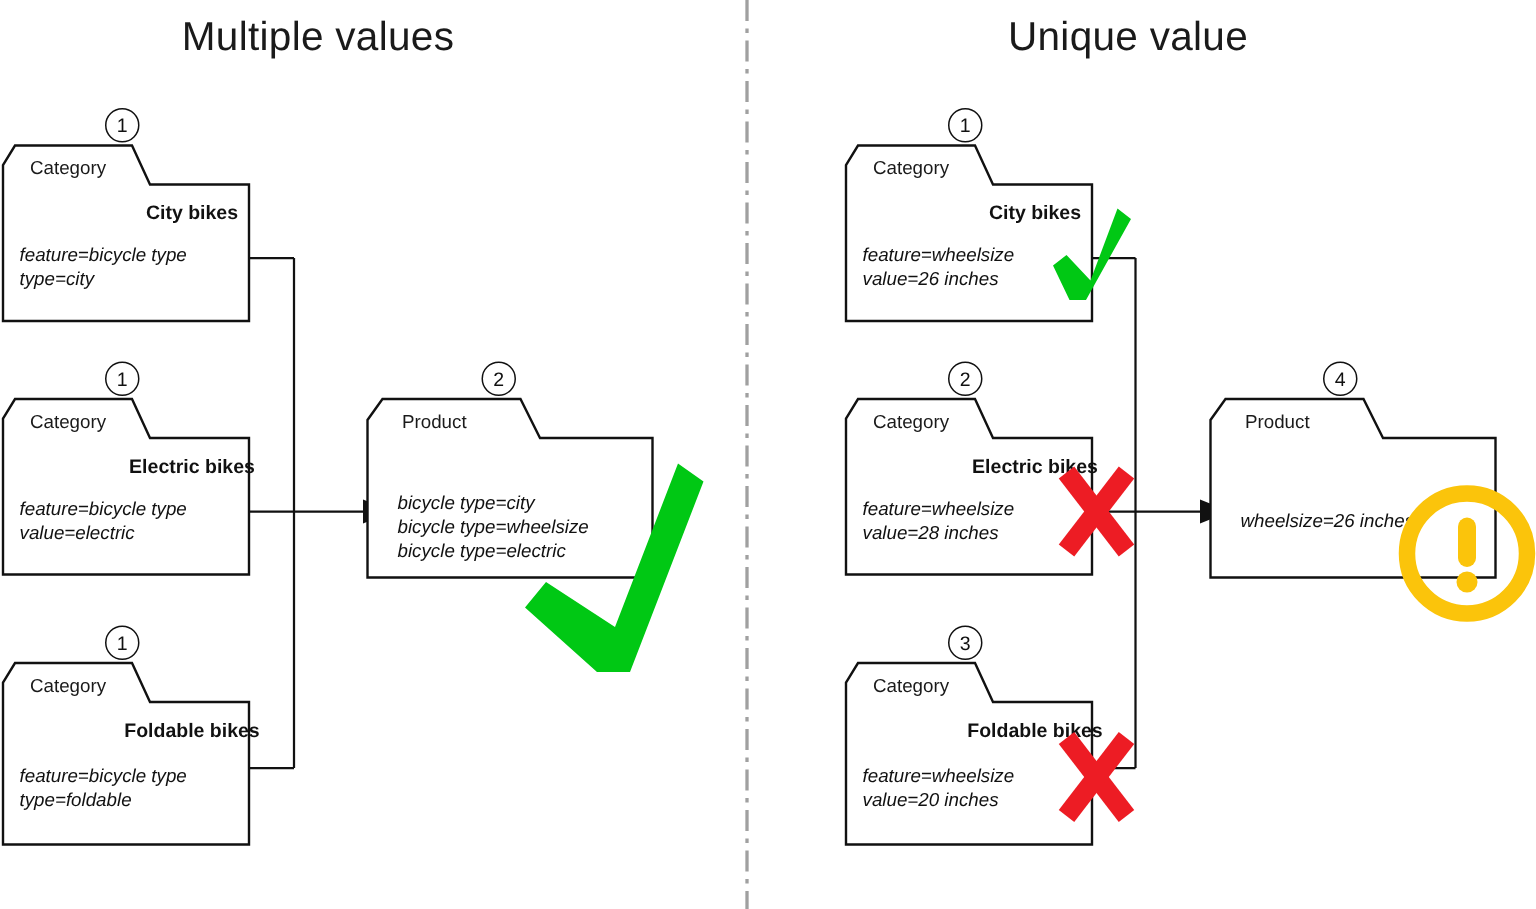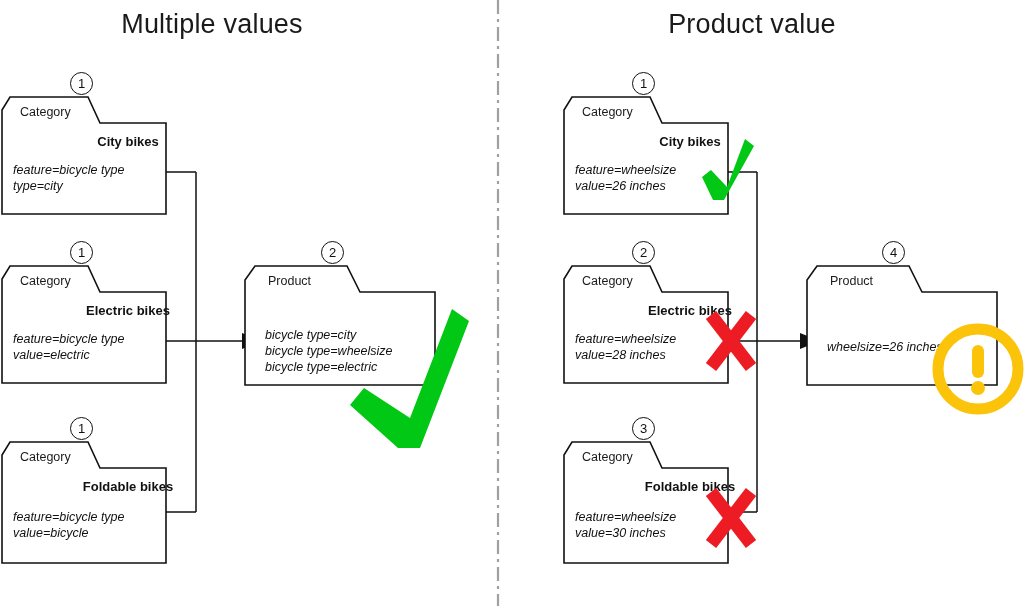--- a/index.html
+++ b/index.html
@@ -43,21 +43,21 @@
   .mark{position:absolute;z-index:7;overflow:visible;}
   .warn{position:absolute;z-index:8;overflow:visible;}
   .divider{position:absolute;z-index:1;}
 </style>
 </head>
 <body>
 
 <div id="stage">
 
   <div class="panel-title" id="title-left">Multiple values</div>
-  <div class="panel-title" id="title-right">Product value</div>
+  <div class="panel-title" id="title-right">Unique value</div>
 
   <svg class="divider" style="left:490px;top:0;width:16px;height:606px;">
     <line x1="8" y1="0" x2="8" y2="606" stroke="#a0a0a0" stroke-width="2.2" stroke-dasharray="14 5 3 5"></line>
   </svg>
 
   <svg class="conn" style="left:150px;top:150px;width:120px;height:400px;">
 
     <path d="M 15 22 L 46 22" stroke="#111" stroke-width="1.5" fill="none"></path>
 
     <path d="M 46 22 L 46 362" stroke="#111" stroke-width="1.5" fill="none"></path>
@@ -96,21 +96,21 @@
 
   <div class="badge" style="left:70px;top:417px;">1</div>
   <div class="card" style="left:0px;top:441px;width:170px;height:124px;">
     <svg width="170" height="124" viewBox="0 0 170 124">
       <path d="M 10 1 L 88 1 L 100 27 L 166 27 L 166 122 L 2 122 L 2 14 Z" fill="#ffffff" stroke="#111" stroke-width="1.6" stroke-linejoin="miter"></path>
     </svg>
     <div class="c-type" style="left:20px;top:9px;">Category</div>
     <div class="c-name" style="left:0;top:38px;width:168px;">Foldable bikes</div>
     <div class="c-attrs" style="left:13px;top:68px;">
       <div>feature=bicycle type</div>
-      <div>value=bicycle</div>
+      <div>type=foldable</div>
     </div>
   </div>
 
   <div class="badge" style="left:321px;top:241px;">2</div>
   <div class="card" style="left:243px;top:265px;width:195px;height:122px;">
     <svg width="195" height="122" viewBox="0 0 195 122">
       <path d="M 12 1 L 104 1 L 117 27 L 192 27 L 192 120 L 2 120 L 2 15 Z" fill="#ffffff" stroke="#111" stroke-width="1.6" stroke-linejoin="miter"></path>
     </svg>
     <div class="c-type" style="left:25px;top:9px;">Product</div>
     <div class="c-attrs" style="left:22px;top:62px;">
@@ -167,21 +167,21 @@
 
   <div class="badge" style="left:632px;top:417px;">3</div>
   <div class="card" style="left:562px;top:441px;width:170px;height:124px;">
     <svg width="170" height="124" viewBox="0 0 170 124">
       <path d="M 10 1 L 88 1 L 100 27 L 166 27 L 166 122 L 2 122 L 2 14 Z" fill="#ffffff" stroke="#111" stroke-width="1.6" stroke-linejoin="miter"></path>
     </svg>
     <div class="c-type" style="left:20px;top:9px;">Category</div>
     <div class="c-name" style="left:0;top:38px;width:168px;">Foldable bikes</div>
     <div class="c-attrs" style="left:13px;top:68px;">
       <div>feature=wheelsize</div>
-      <div>value=30 inches</div>
+      <div>value=20 inches</div>
     </div>
   </div>
   <svg class="mark" style="left:705px;top:487px;width:52px;height:62px;">
     <line x1="6" y1="5" x2="46" y2="57" stroke="#ED1C24" stroke-width="13" stroke-linecap="butt"></line>
     <line x1="46" y1="5" x2="6" y2="57" stroke="#ED1C24" stroke-width="13" stroke-linecap="butt"></line>
   </svg>
 
   <div class="badge" style="left:882px;top:241px;">4</div>
   <div class="card" style="left:805px;top:265px;width:195px;height:122px;">
     <svg width="195" height="122" viewBox="0 0 195 122">

